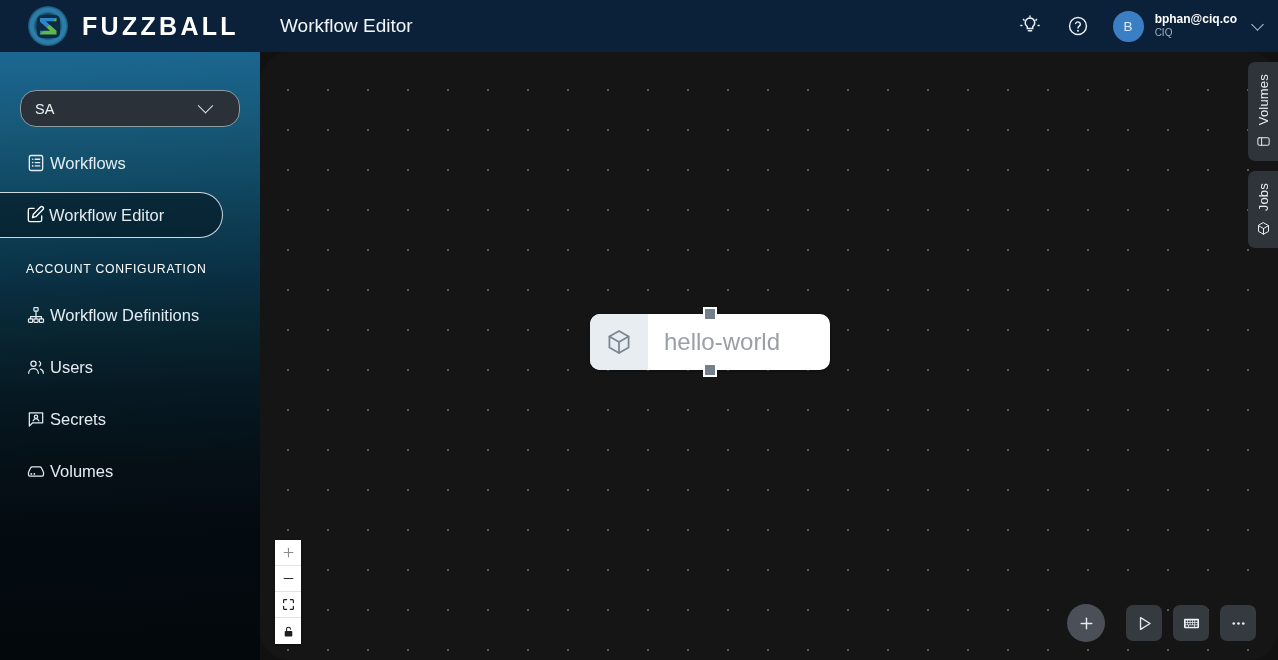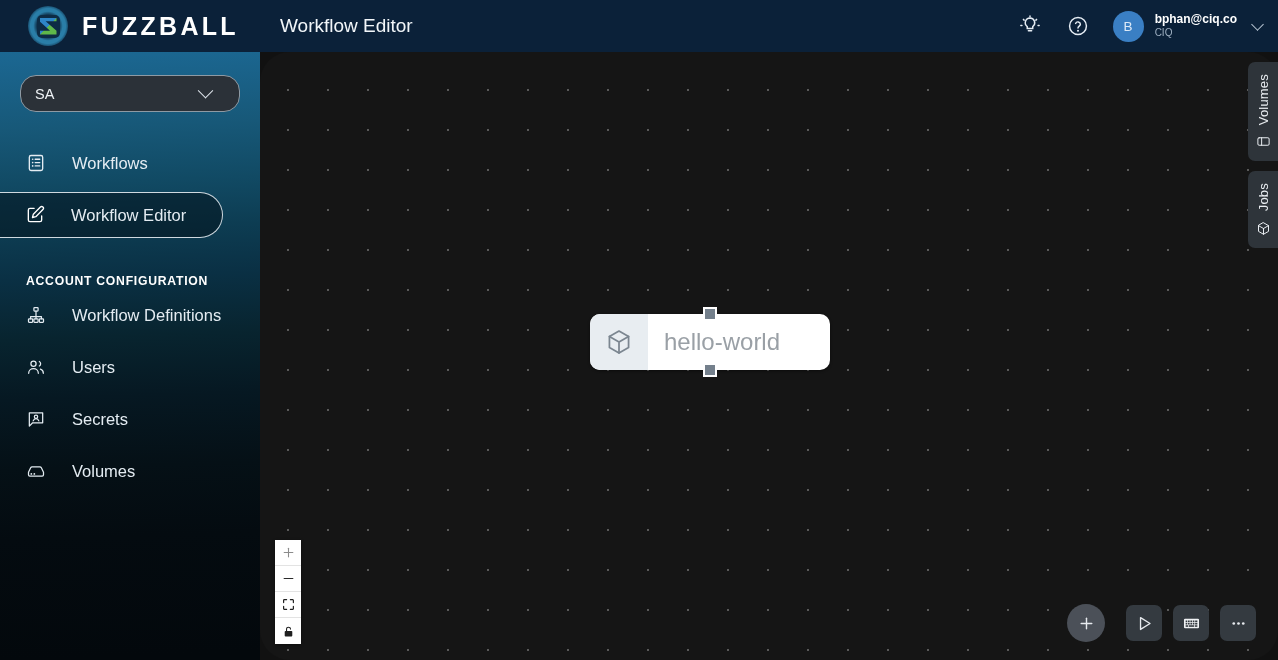--- a/index.html
+++ b/index.html
@@ -65,21 +65,21 @@
   }
   .logo-text {
     margin-left: 14px;
     color: #ffffff;
     font-size: 25px;
     font-weight: bold;
     letter-spacing: 3.3px;
   }
 
   #org-select {
-    position: absolute; left: 20px; top: 75px;
+    position: absolute; left: 20px; top: 90px;
     width: 220px; height: 37px;
     background: #2b3138;
     border: 1px solid #8e9aa4;
     border-radius: 16px;
     display: flex; align-items: center;
     padding: 0 28px 0 14px;
     cursor: pointer;
   }
   #org-select .val { color: #eef2f5; font-size: 14.5px; flex: 1; }
   .chev {
@@ -93,37 +93,37 @@
   .nav-item {
     position: relative;
     height: 46px;
     display: flex; align-items: center;
     padding-left: 26px;
     color: #e4ecf2;
     font-size: 16.5px;
     cursor: pointer;
     margin-bottom: 6px;
   }
-  .nav-item .label { margin-left: 26px; white-space: nowrap; }
+  .nav-item .label { margin-left: 4px; white-space: nowrap; }
   .nav-item.active {
     background: rgba(4,18,28,0.55);
     border: 1px solid #cfd9e0;
     border-left: none;
     border-radius: 0 24px 24px 0;
     margin-left: -1px;
     width: 224px;
   }
   .ico { width: 20px; height: 20px; flex: 0 0 20px; display: block; }
   .ico svg { display: block; width: 20px; height: 20px; }
 
   #section-label {
-    position: absolute; left: 26px; top: 274px;
+    position: absolute; left: 26px; top: 262px;
     color: #ffffff;
     font-size: 12.2px;
-    font-weight: bold;
+    font-weight: normal;
     letter-spacing: 0.75px;
   }
   .nav-list-2 { position: absolute; left: 0; top: 292px; width: 260px; }
   .nav-list-2 .nav-item { height: 46px; margin-bottom: 6px; }
 
   
   #header {
     position: absolute; left: 260px; top: 0;
     width: 1018px; height: 52px;
     background: #0b2139;

